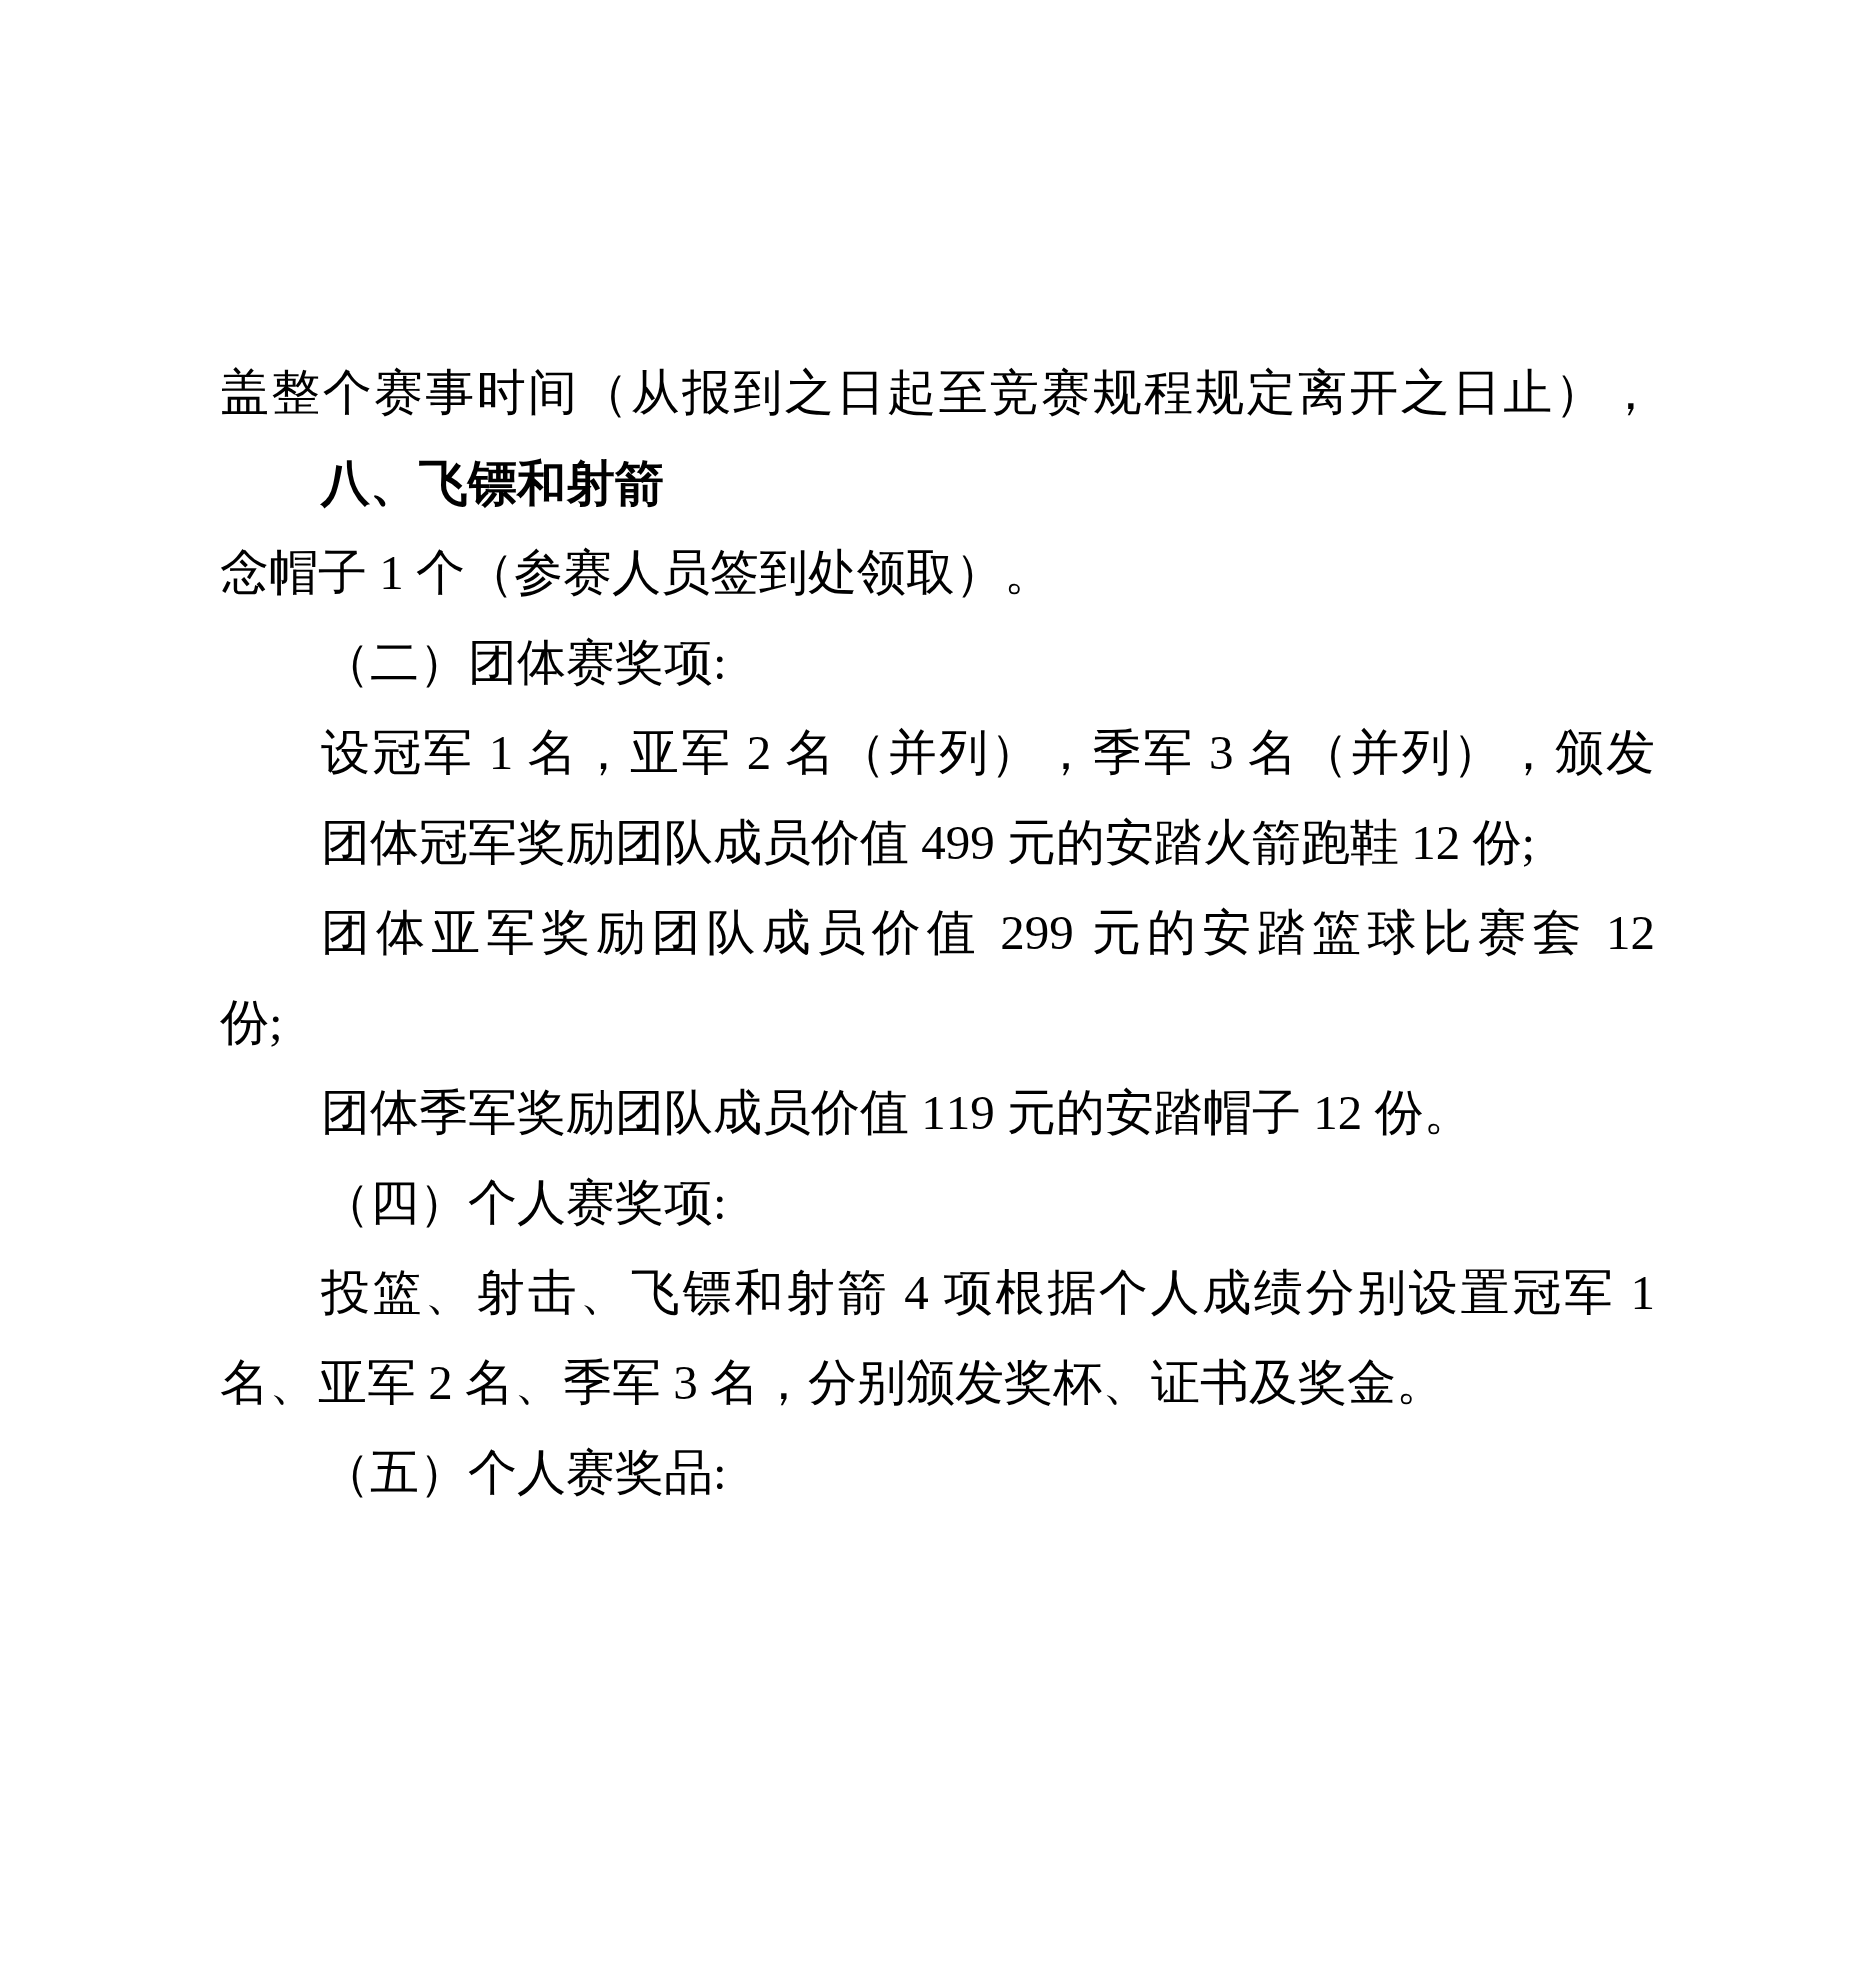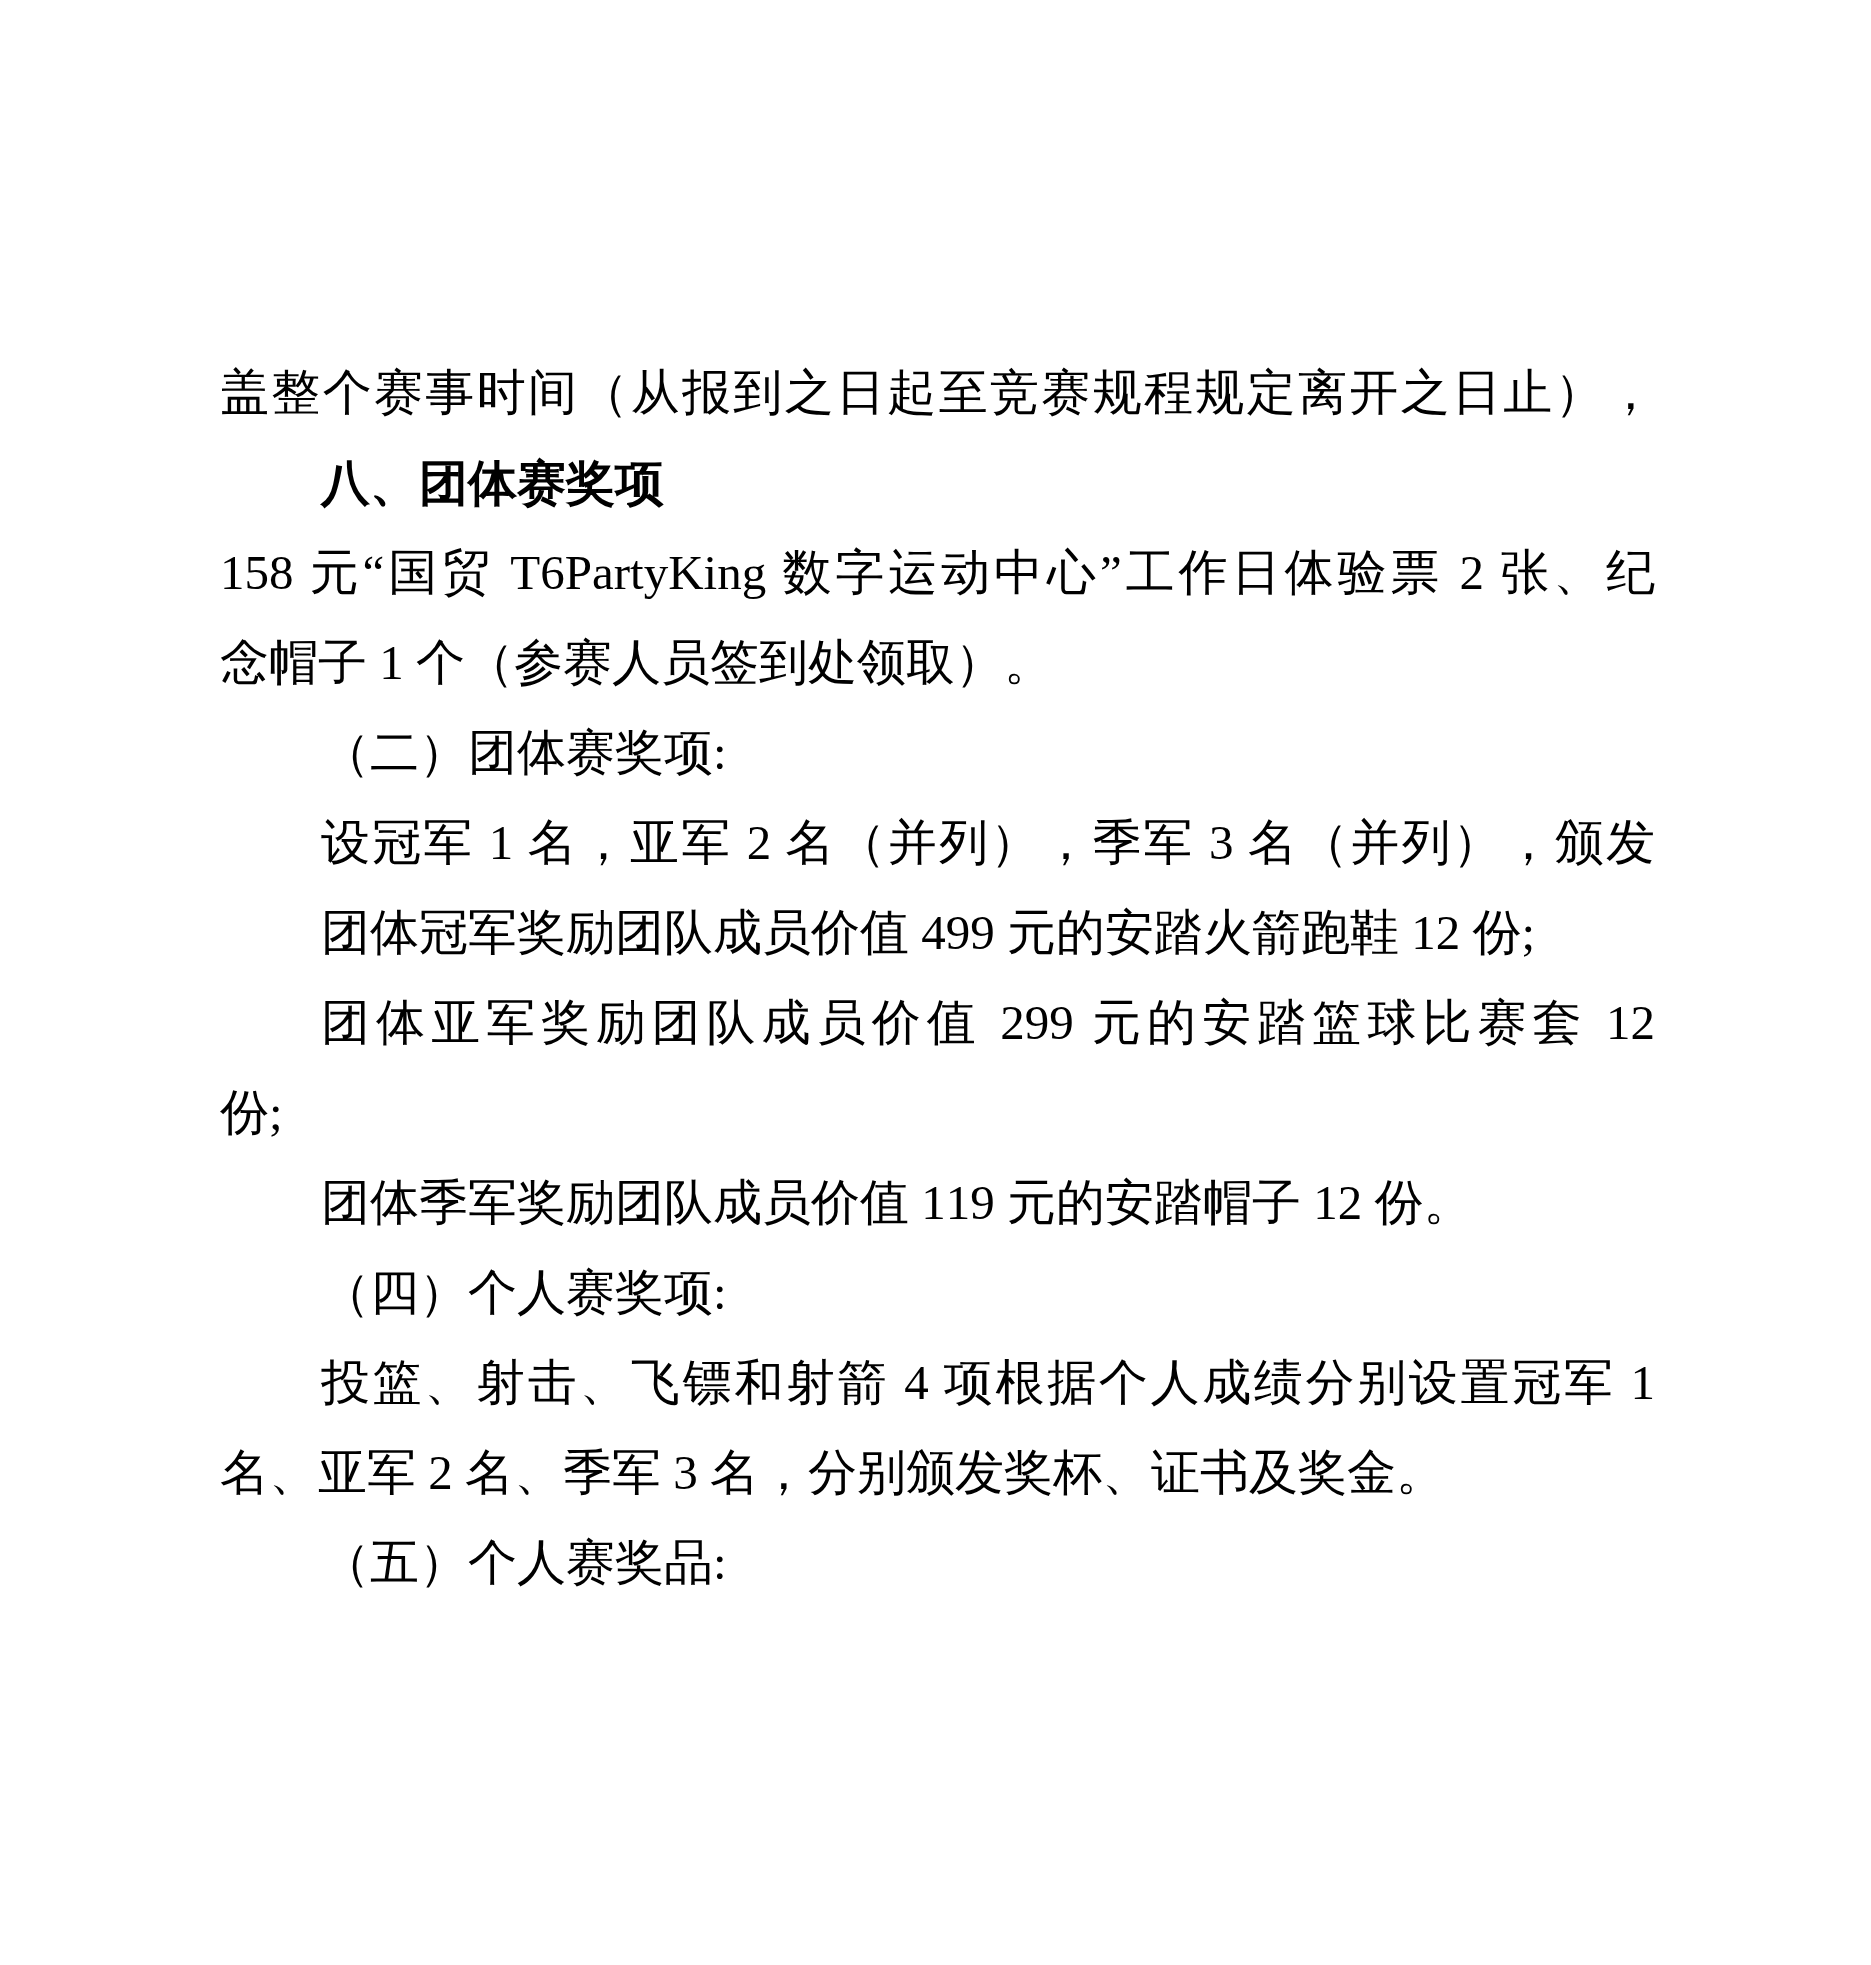--- a/index.html
+++ b/index.html
@@ -39,22 +39,21 @@
     font-weight: 700;
     font-family: "Liberation Sans", "DejaVu Sans", sans-serif;
   }
 </style>
 </head>
 <body>
 
 <div class="page">
   <div class="text-block" id="text-block">
       <div class="line justify">盖整个赛事时间（从报到之日起至竞赛规程规定离开之日止），</div>
-      <div class="line heading indent">八、团体赛奖项</div>
-      <div class="line justify">158 元“国贸 T6PartyKing 数字运动中心”工作日体验票 2 张、纪</div>
+      <div class="line heading indent">八、飞镖和射箭</div>
       <div class="line">念帽子 1 个（参赛人员签到处领取）。</div>
       <div class="line indent">（二）团体赛奖项:</div>
       <div class="line indent justify">设冠军 1 名，亚军 2 名（并列），季军 3 名（并列），颁发</div>
       <div class="line indent">团体冠军奖励团队成员价值 499 元的安踏火箭跑鞋 12 份;</div>
       <div class="line indent justify">团体亚军奖励团队成员价值 299 元的安踏篮球比赛套 12</div>
       <div class="line">份;</div>
       <div class="line indent">团体季军奖励团队成员价值 119 元的安踏帽子 12 份。</div>
       <div class="line indent">（四）个人赛奖项:</div>
       <div class="line indent justify">投篮、射击、飞镖和射箭 4 项根据个人成绩分别设置冠军 1</div>
       <div class="line">名、亚军 2 名、季军 3 名，分别颁发奖杯、证书及奖金。</div>

